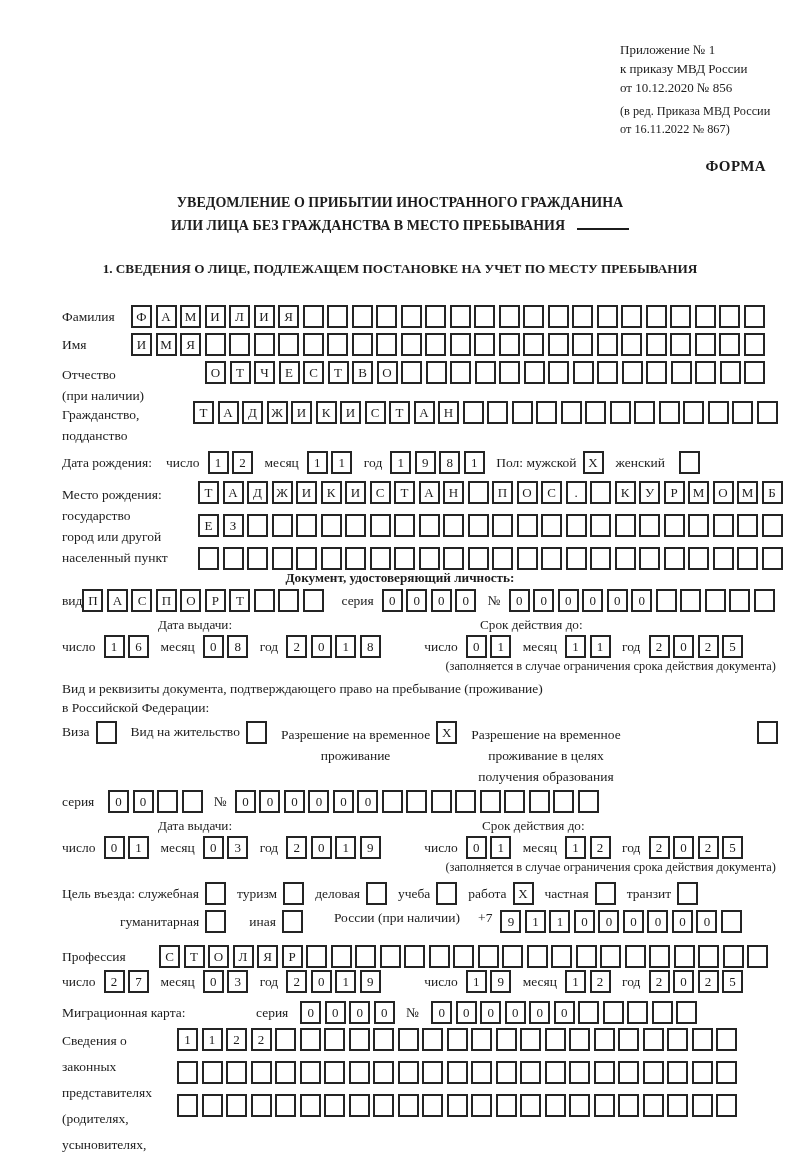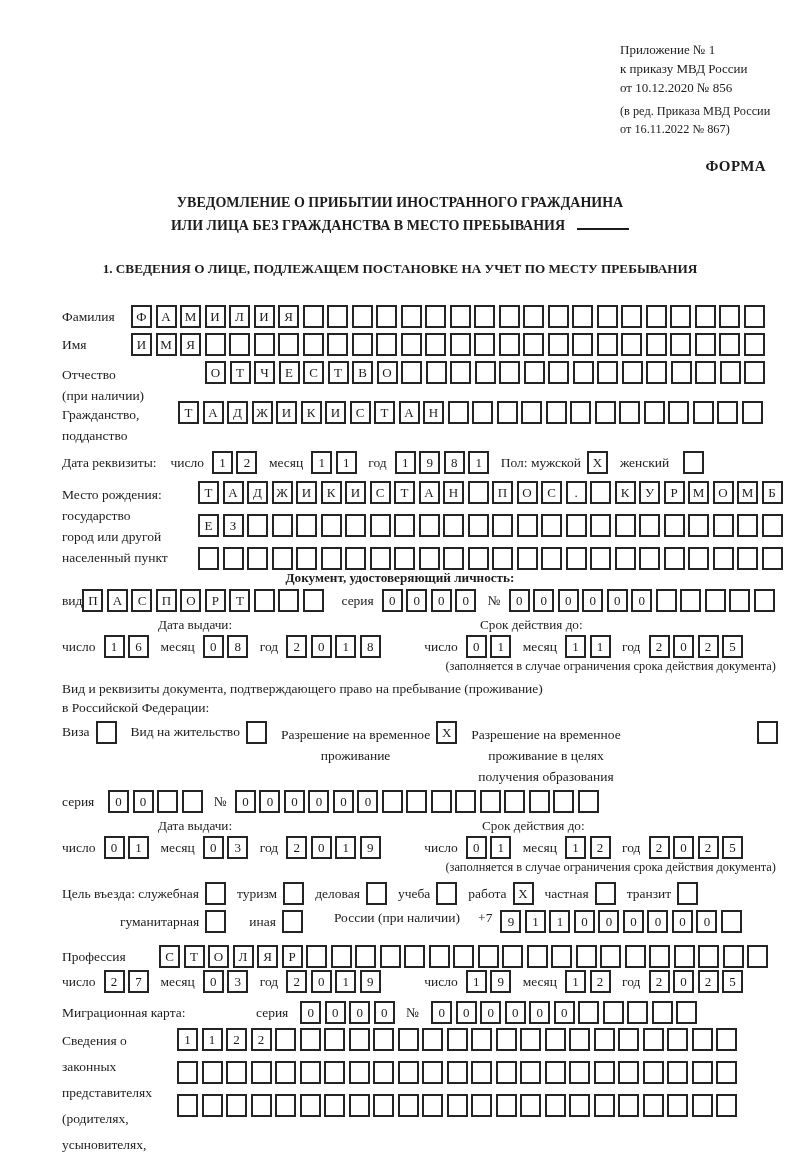--- a/index.html
+++ b/index.html
@@ -38,21 +38,21 @@
   .w-citiz  { width:116px; }
   .w-bp     { width:136px; }
   .w-vid    { width:47px; }
   .w-prof   { width:97px; }
   .w-rep    { width:115px; }
   .w-mk     { width:142px; }
 
   .r-surname { margin-top:28px; }
   .r-name { margin-top:5px; }
   .r-patr { margin-top:5px; }
-  .r-citiz { margin-top:-5px; }
+  .r-citiz { margin-top:-5px;gap:15px; }
   .r-birth { margin-top:5px; align-items:center; }
   .r-birth .sub, .r-dates .sub { padding-top:0; }
   .r-bp { margin-top:7px; }
   .boxcol { display:flex; flex-direction:column; }
   .boxcol .cells { margin-bottom:10px; }
   .boxcol .cells:last-child { margin-bottom:0; }
 
   .dochead { text-align:center; font-weight:bold; font-size:13.2px; margin-top:0; position:relative; left:-20px; }
   .r-vid { margin-top:3px; align-items:center; }
   .gap-l { margin-left:14px; padding-top:0; }
@@ -243,21 +243,21 @@
         <span class="cell"></span>
         <span class="cell"></span>
         <span class="cell"></span>
         <span class="cell"></span>
         <span class="cell"></span>
         <span class="cell"></span>
       </span>
   </div>
 
   <div class="row r-birth">
-    <span class="sub">Дата реквизиты:</span>
+    <span class="sub">Дата рождения:</span>
     <span class="sub gap-l">число</span>
     <span class="cells gap-s">
         <span class="cell">1</span>
         <span class="cell">2</span>
       </span>
     <span class="sub gap-s">месяц</span>
     <span class="cells gap-s">
         <span class="cell">1</span>
         <span class="cell">1</span>
       </span>

